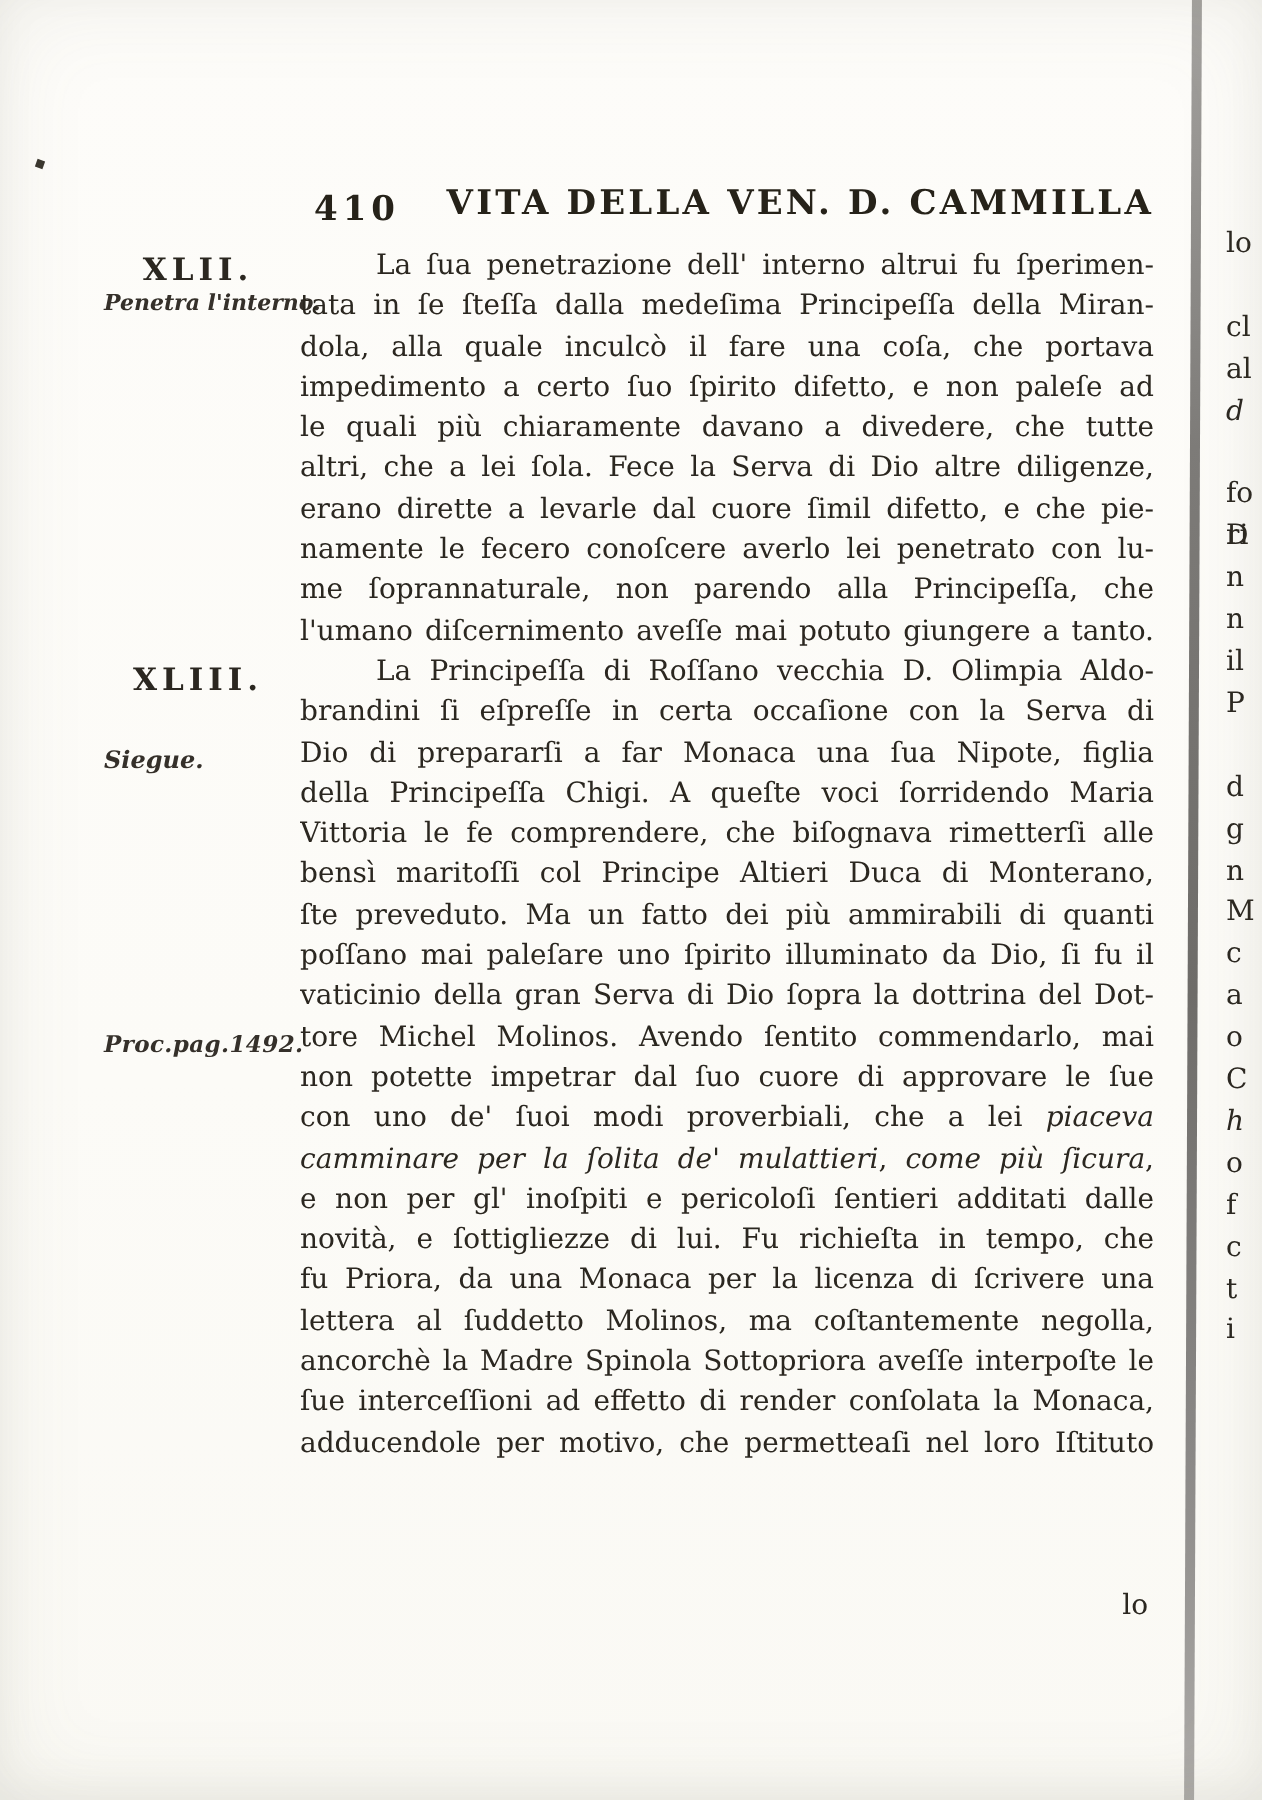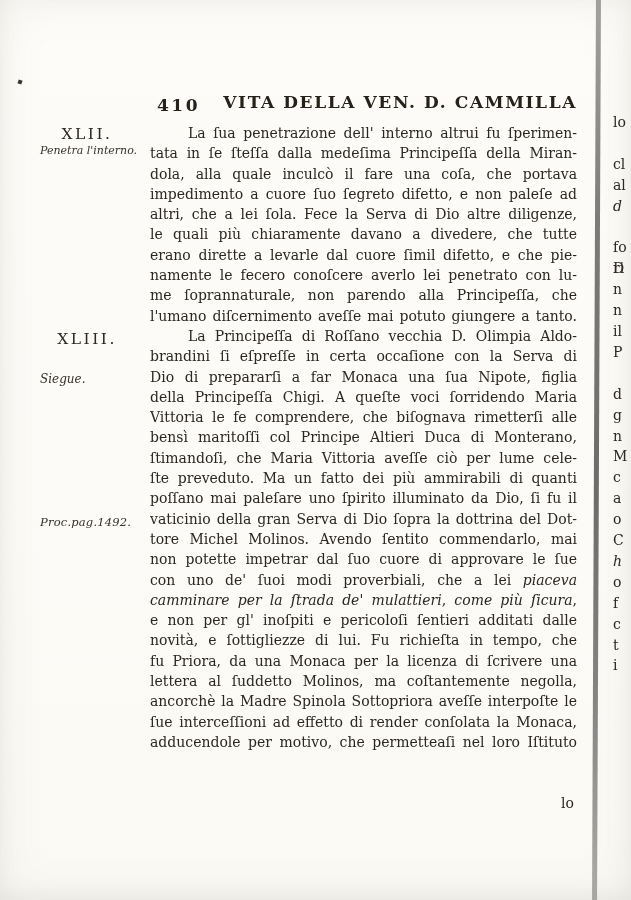--- a/index.html
+++ b/index.html
@@ -14,21 +14,21 @@
   .pagenum{
     position:absolute;left:157px;top:95px;
     font-size:17px;letter-spacing:2.5px;font-weight:600;color:#262219;
   }
   .pagetitle{
     position:absolute;left:150px;top:92px;width:427px;
     text-align:right;font-size:17px;letter-spacing:1.6px;
     font-weight:700;color:#262219;white-space:nowrap;
   }
   
-  .mnote{position:absolute;left:40px;width:94px;}
+  .mnote{position:absolute;left:52px;width:94px;font-weight:bold;}
   .mnote .num{display:block;text-align:center;font-size:15.5px;letter-spacing:2.5px;color:#2b2720;}
   .mnote .lbl{display:block;font-style:italic;font-size:11px;color:#35302a;margin-top:1px;white-space:nowrap;}
   #mnote-1{top:125px;}
   #mnote-2{top:330px;}
   #mnote-2 .lbl{font-size:12px;margin-top:24px;}
   #mnote-3{top:514px;}
   #mnote-3 .lbl{font-size:11.5px;letter-spacing:.2px;}
   
   #text-block{
     position:absolute;left:150px;top:123px;width:427px;
@@ -82,41 +82,40 @@
   </div>
 
   <div class="mnote" id="mnote-3">
     <span class="lbl">Proc.pag.1492.</span>
   </div>
 
   <div id="text-block">
       <div class="tl indent"><span>La ſua penetrazione dell' interno altrui fu ſperimen-</span></div>
       <div class="tl"><span>tata in ſe ſteſſa dalla medeſima Principeſſa della Miran-</span></div>
       <div class="tl"><span>dola, alla quale inculcò il fare una coſa, che portava</span></div>
-      <div class="tl"><span>impedimento a cuore ſuo ſegreto difetto, e non paleſe ad</span></div>
+      <div class="tl"><span>impedimento a certo ſuo ſpirito difetto, e non paleſe ad</span></div>
+      <div class="tl"><span>le quali più chiaramente davano a divedere, che tutte</span></div>
       <div class="tl"><span>altri, che a lei ſola. Fece la Serva di Dio altre diligenze,</span></div>
-      <div class="tl"><span>le quali più chiaramente davano a divedere, che tutte</span></div>
       <div class="tl"><span>erano dirette a levarle dal cuore ſimil difetto, e che pie-</span></div>
       <div class="tl"><span>namente le fecero conoſcere averlo lei penetrato con lu-</span></div>
       <div class="tl"><span>me ſoprannaturale, non parendo alla Principeſſa, che</span></div>
       <div class="tl"><span>l'umano diſcernimento aveſſe mai potuto giungere a tanto.</span></div>
       <div class="tl indent"><span>La Principeſſa di Roſſano vecchia D. Olimpia Aldo-</span></div>
       <div class="tl"><span>brandini ſi eſpreſſe in certa occaſione con la Serva di</span></div>
       <div class="tl"><span>Dio di prepararſi a far Monaca una ſua Nipote, figlia</span></div>
       <div class="tl"><span>della Principeſſa Chigi. A queſte voci ſorridendo Maria</span></div>
       <div class="tl"><span>Vittoria le fe comprendere, che biſognava rimetterſi alle</span></div>
       <div class="tl"><span>bensì maritoſſi col Principe Altieri Duca di Monterano,</span></div>
-      <div class="tl"><span>ſtimandoſi, che Maria Vittoria aveſſe ciò per lume cele-</span></div>
       <div class="tl"><span>ſte preveduto. Ma un fatto dei più ammirabili di quanti</span></div>
       <div class="tl"><span>poſſano mai paleſare uno ſpirito illuminato da Dio, ſi fu il</span></div>
       <div class="tl"><span>vaticinio della gran Serva di Dio ſopra la dottrina del Dot-</span></div>
       <div class="tl"><span>tore Michel Molinos. Avendo ſentito commendarlo, mai</span></div>
       <div class="tl"><span>non potette impetrar dal ſuo cuore di approvare le ſue</span></div>
       <div class="tl"><span>con uno de' ſuoi modi proverbiali, che a lei </span><span class="it">piaceva</span></div>
-      <div class="tl"><span class="it">camminare per la ſtrada de' mulattieri</span><span>, </span><span class="it">come più ſicura</span><span>,</span></div>
+      <div class="tl"><span class="it">camminare per la ſolita de' mulattieri</span><span>, </span><span class="it">come più ſicura</span><span>,</span></div>
       <div class="tl"><span>e non per gl' inoſpiti e pericoloſi ſentieri additati dalle</span></div>
       <div class="tl"><span>novità, e ſottigliezze di lui. Fu richieſta in tempo, che</span></div>
       <div class="tl"><span>fu Priora, da una Monaca per la licenza di ſcrivere una</span></div>
       <div class="tl"><span>lettera al ſuddetto Molinos, ma coſtantemente negolla,</span></div>
       <div class="tl"><span>ancorchè la Madre Spinola Sottopriora aveſſe interpoſte le</span></div>
       <div class="tl"><span>ſue interceſſioni ad effetto di render conſolata la Monaca,</span></div>
       <div class="tl"><span>adducendole per motivo, che permetteaſi nel loro Iſtituto</span></div>
     </div>
 
   <div class="catchword">lo</div>

